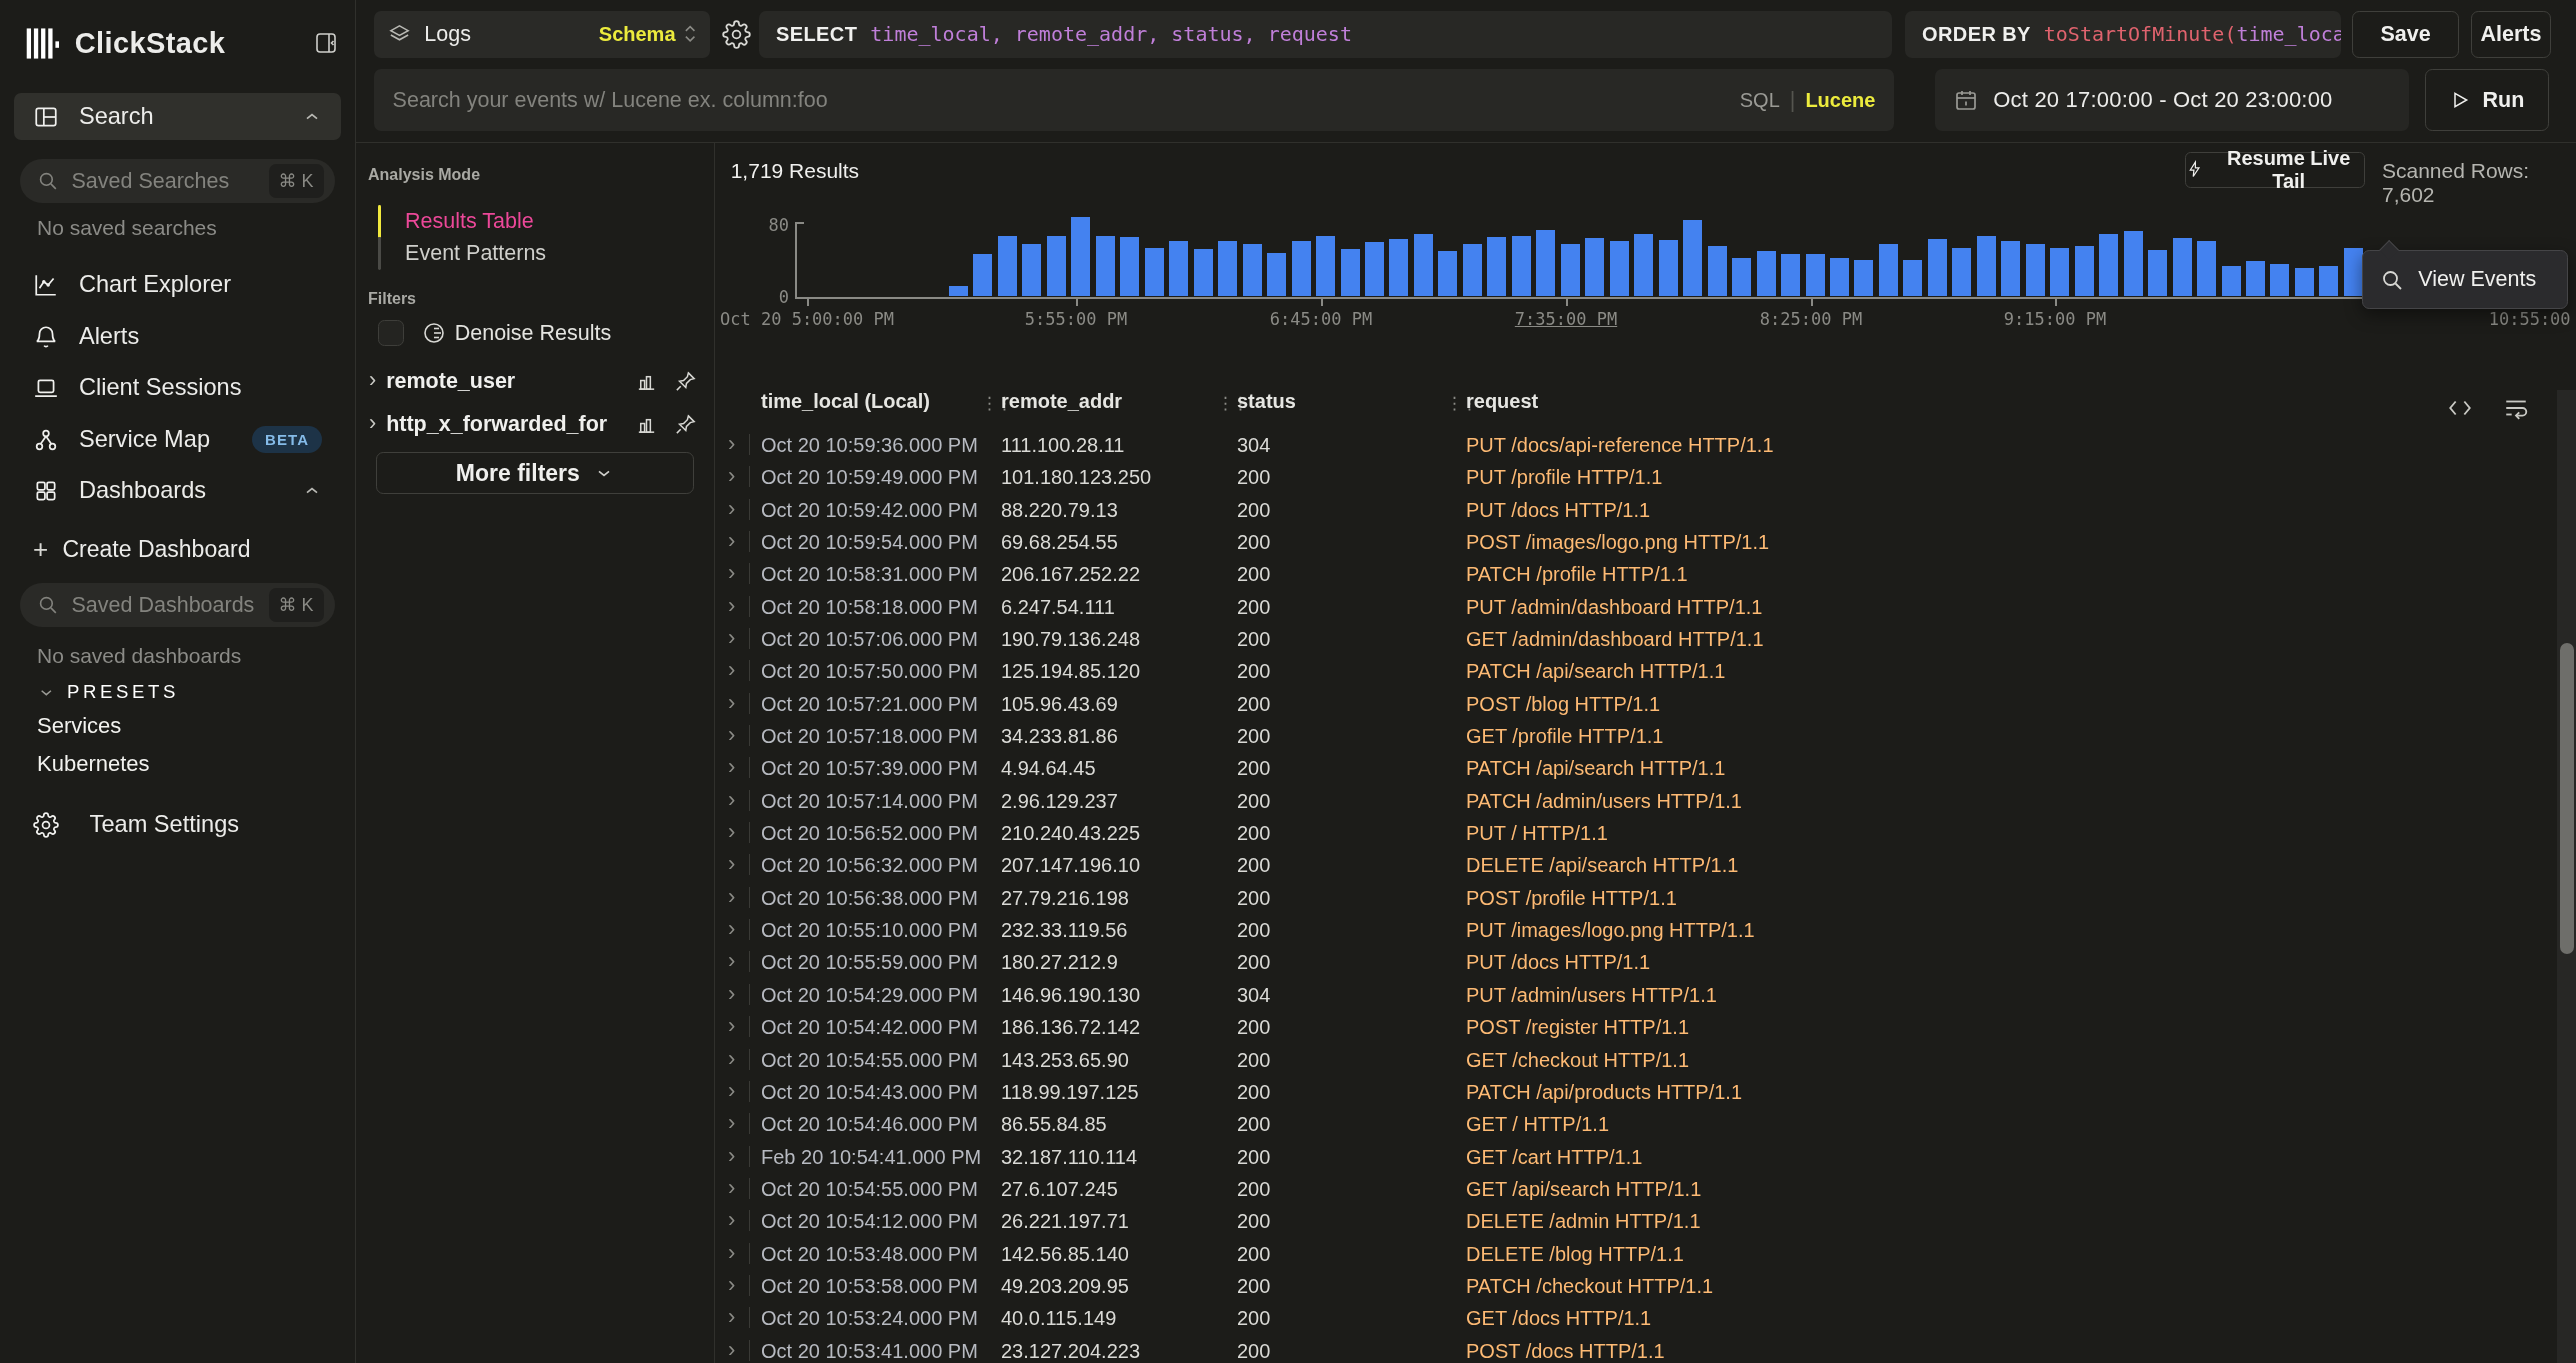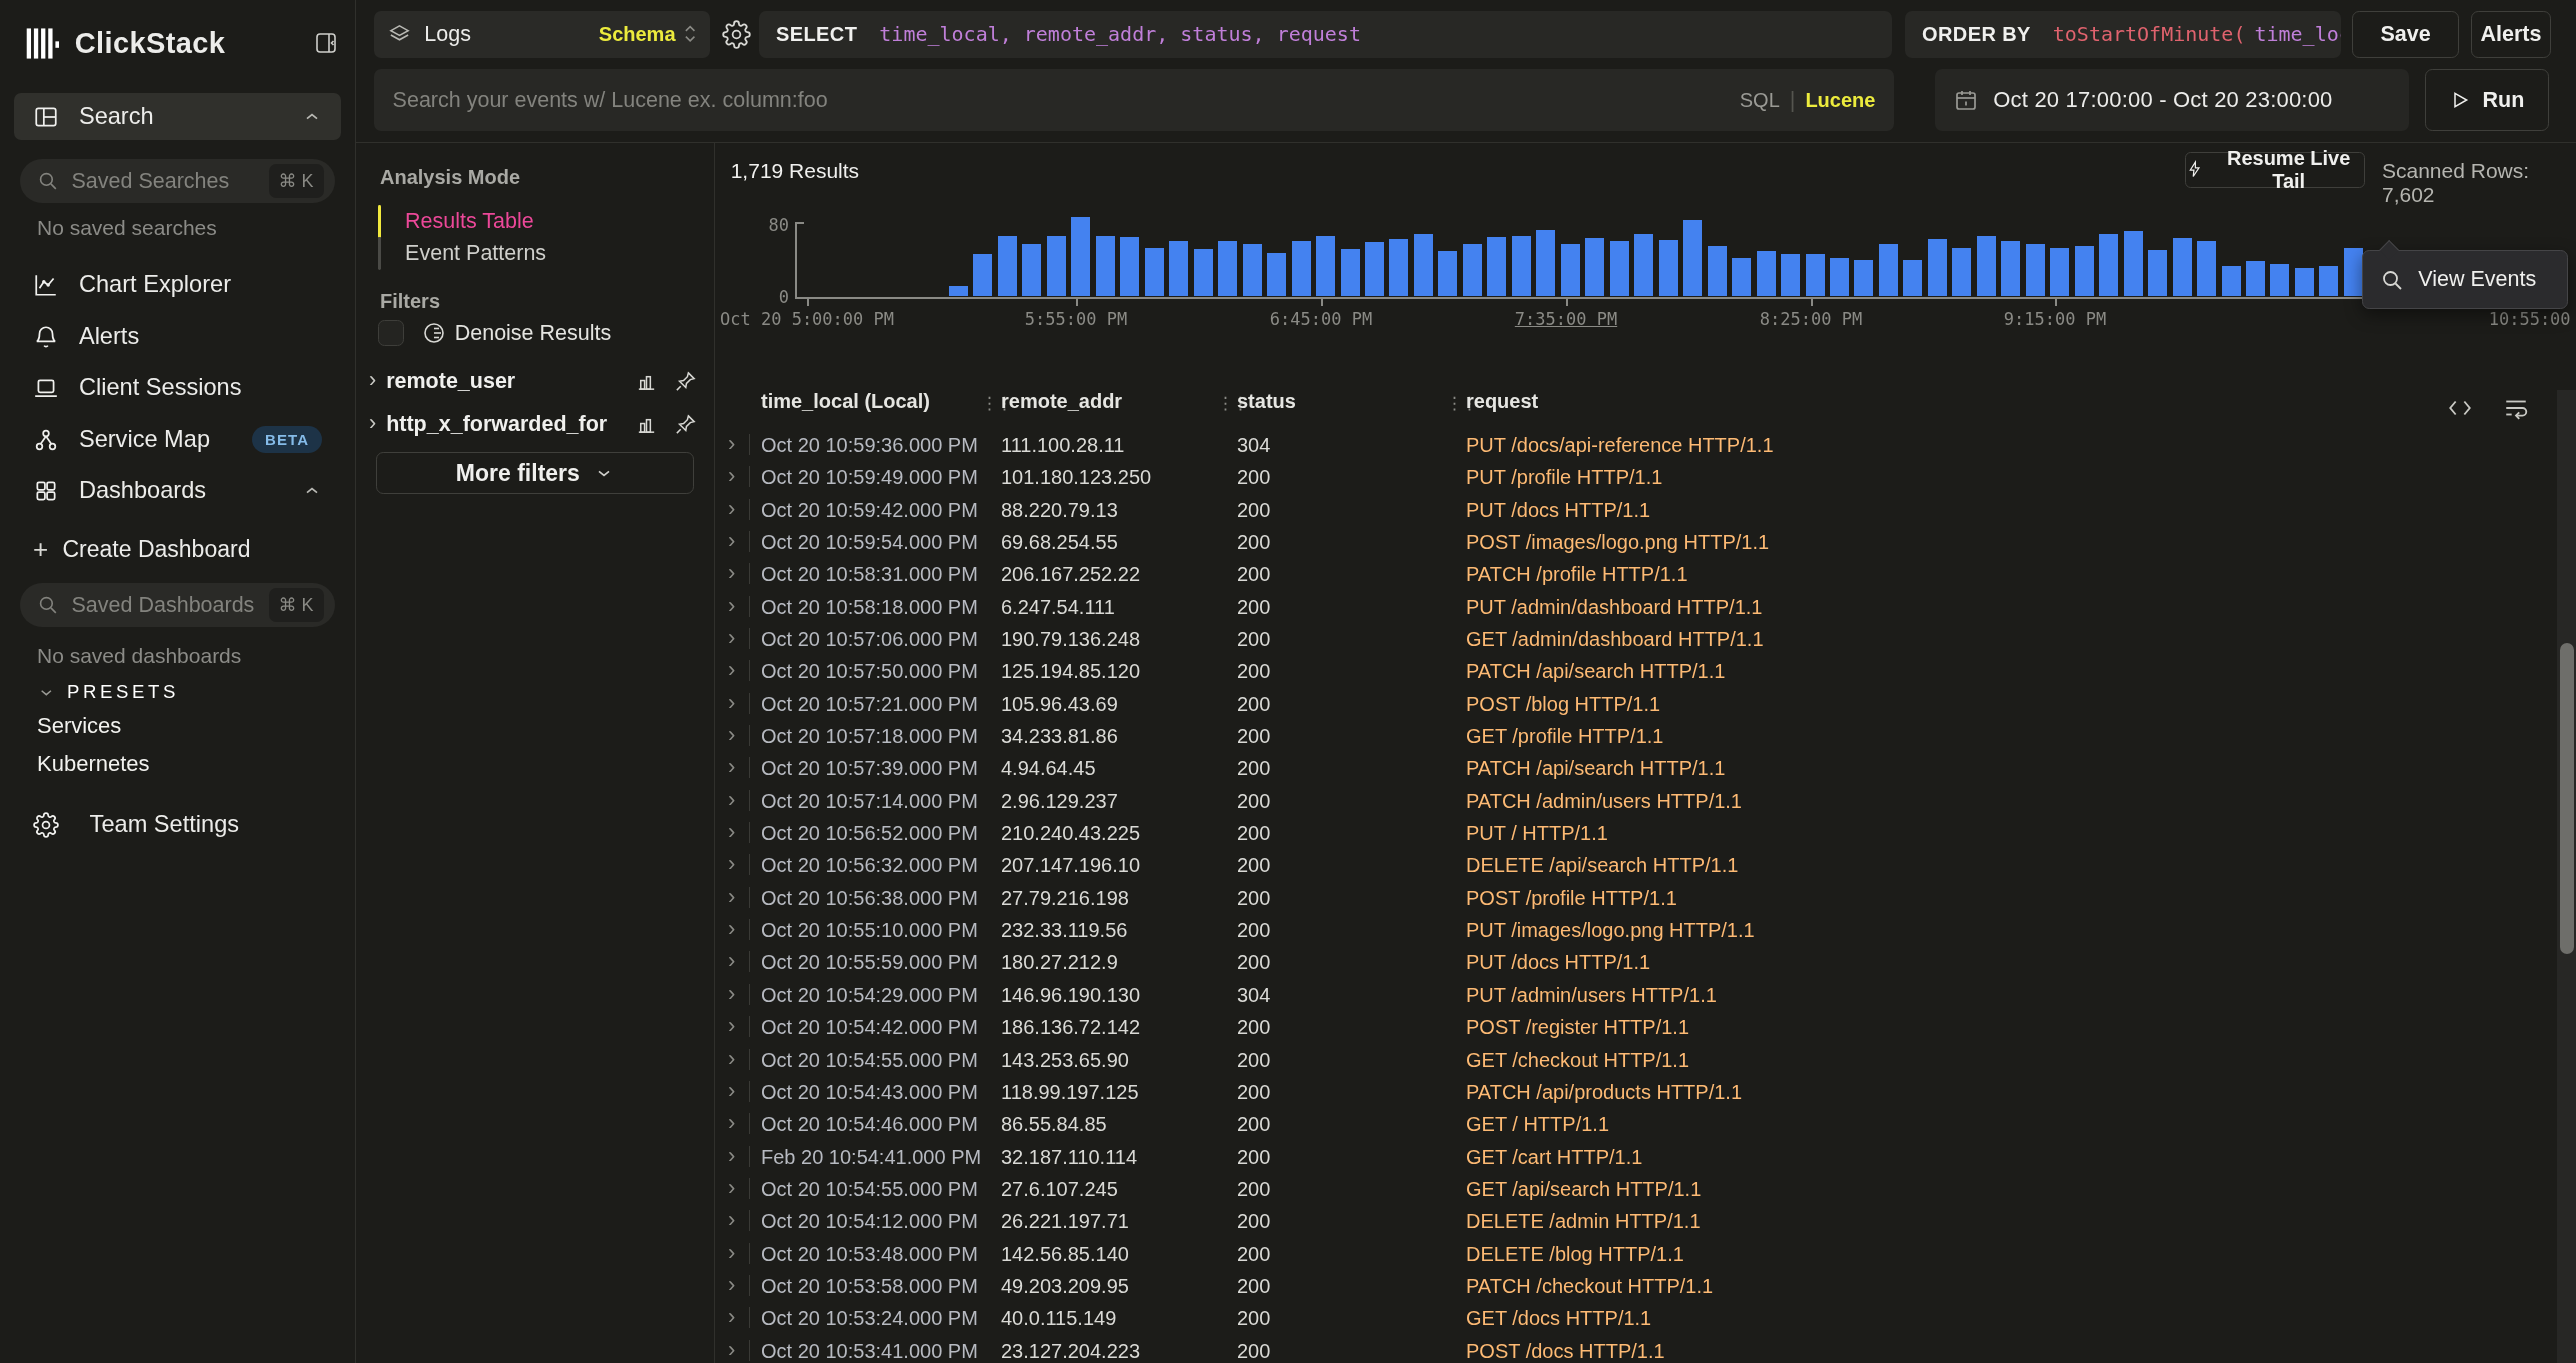--- a/index.html
+++ b/index.html
@@ -58,21 +58,21 @@
     border-bottom:0.7px solid #30302c; }
   .source-pill{ position:absolute; left:18px; top:10.7px; width:336px; height:47px;
     background:#2a2a27; border-radius:7.2px; display:flex; align-items:center; padding:0 13px 0 14.3px; }
   .source-pill .src-name{ font-size:21.5px; margin-left:13px; color:#ececea; }
   .source-tag{ margin-left:auto; color:#eceb3d; font-size:20px; font-weight:600; }
   .sort-chevs{ margin-left:7.2px; color:#8a8a85; }
   .gearbtn{ position:absolute; left:366px; top:20px; color:#d8d8d4; }
 
   .code-input{ position:absolute; top:10.7px; height:47px; background:#28282522;
     background:#282825; border-radius:7.2px; display:flex; align-items:center;
-    padding:0 17px; overflow:hidden; white-space:nowrap;gap:9px; }
+    padding:0 17px; overflow:hidden; white-space:nowrap; }
   .kw{ font-weight:700; font-size:20px; letter-spacing:0.4px; color:#f0f0ee; margin-right:13px; }
   .code{ font-size:20px; }
   .purple{ color:#c07fd9; }
   .red{ color:#e0636e; }
 
   .btn{ background:transparent; border:0.7px solid #3f3f3b; border-radius:7.2px;
     color:#f0f0ee; font-size:21.5px; font-weight:600; display:flex; align-items:center;
     justify-content:center; font-family:"Liberation Sans",sans-serif; }
 
   .search-input{ position:absolute; left:18px; top:69px; width:1520px; height:62px;
@@ -83,21 +83,21 @@
   .lang .sep{ color:#55554f; margin:0 10px; font-size:21.5px; }
   .lang .lucene{ color:#eceb3d; font-weight:600; }
 
   .date-btn{ position:absolute; left:1579px; top:69px; width:474px; height:62px;
     background:#262623; border-radius:7.2px; display:flex; align-items:center; padding:0 18.6px; }
   .date-btn .dtxt{ font-size:22px; font-weight:500; margin-left:15.7px; letter-spacing:0.2px; }
   .run-btn{ position:absolute; left:2069px; top:69px; width:124px; height:62px; gap:13px; }
 
   
   #filterbar{ position:absolute; left:356px; top:143px; width:358px; height:1221px; }
-  .fp-head{ color:#a9a9a4; font-size:20px; font-weight:700; position:absolute; left:24px; }
+  .fp-head{ color:#a9a9a4; font-size:16px; font-weight:700; position:absolute; left:12px; }
   .mode-item{ position:absolute; left:21.5px; right:21.5px; height:33px; display:flex; align-items:center; }
   .mode-bar{ width:3.6px; height:33px; border-radius:1.4px; margin-right:24px; }
   .mode-label{ font-size:21.5px; }
   .check-row{ position:absolute; left:21.5px; display:flex; align-items:center; }
   .checkbox{ width:26px; height:26px; background:#242421; border:1.4px solid #3e3e3a; border-radius:6.4px; }
   .check-row svg{ margin:0 8.6px 0 18.6px; color:#d8d8d4; }
   .check-label{ font-size:21.5px; color:#e4e4e0; }
   .field-row{ position:absolute; left:13px; right:17px; height:36px; display:flex; align-items:center; }
   .field-chev{ color:#c9c9c4; font-size:21.5px; margin-right:10px; font-weight:400; transform:translateY(-1.4px); }
   .field-label{ font-size:21.5px; font-weight:600; color:#f0f0ee; }

